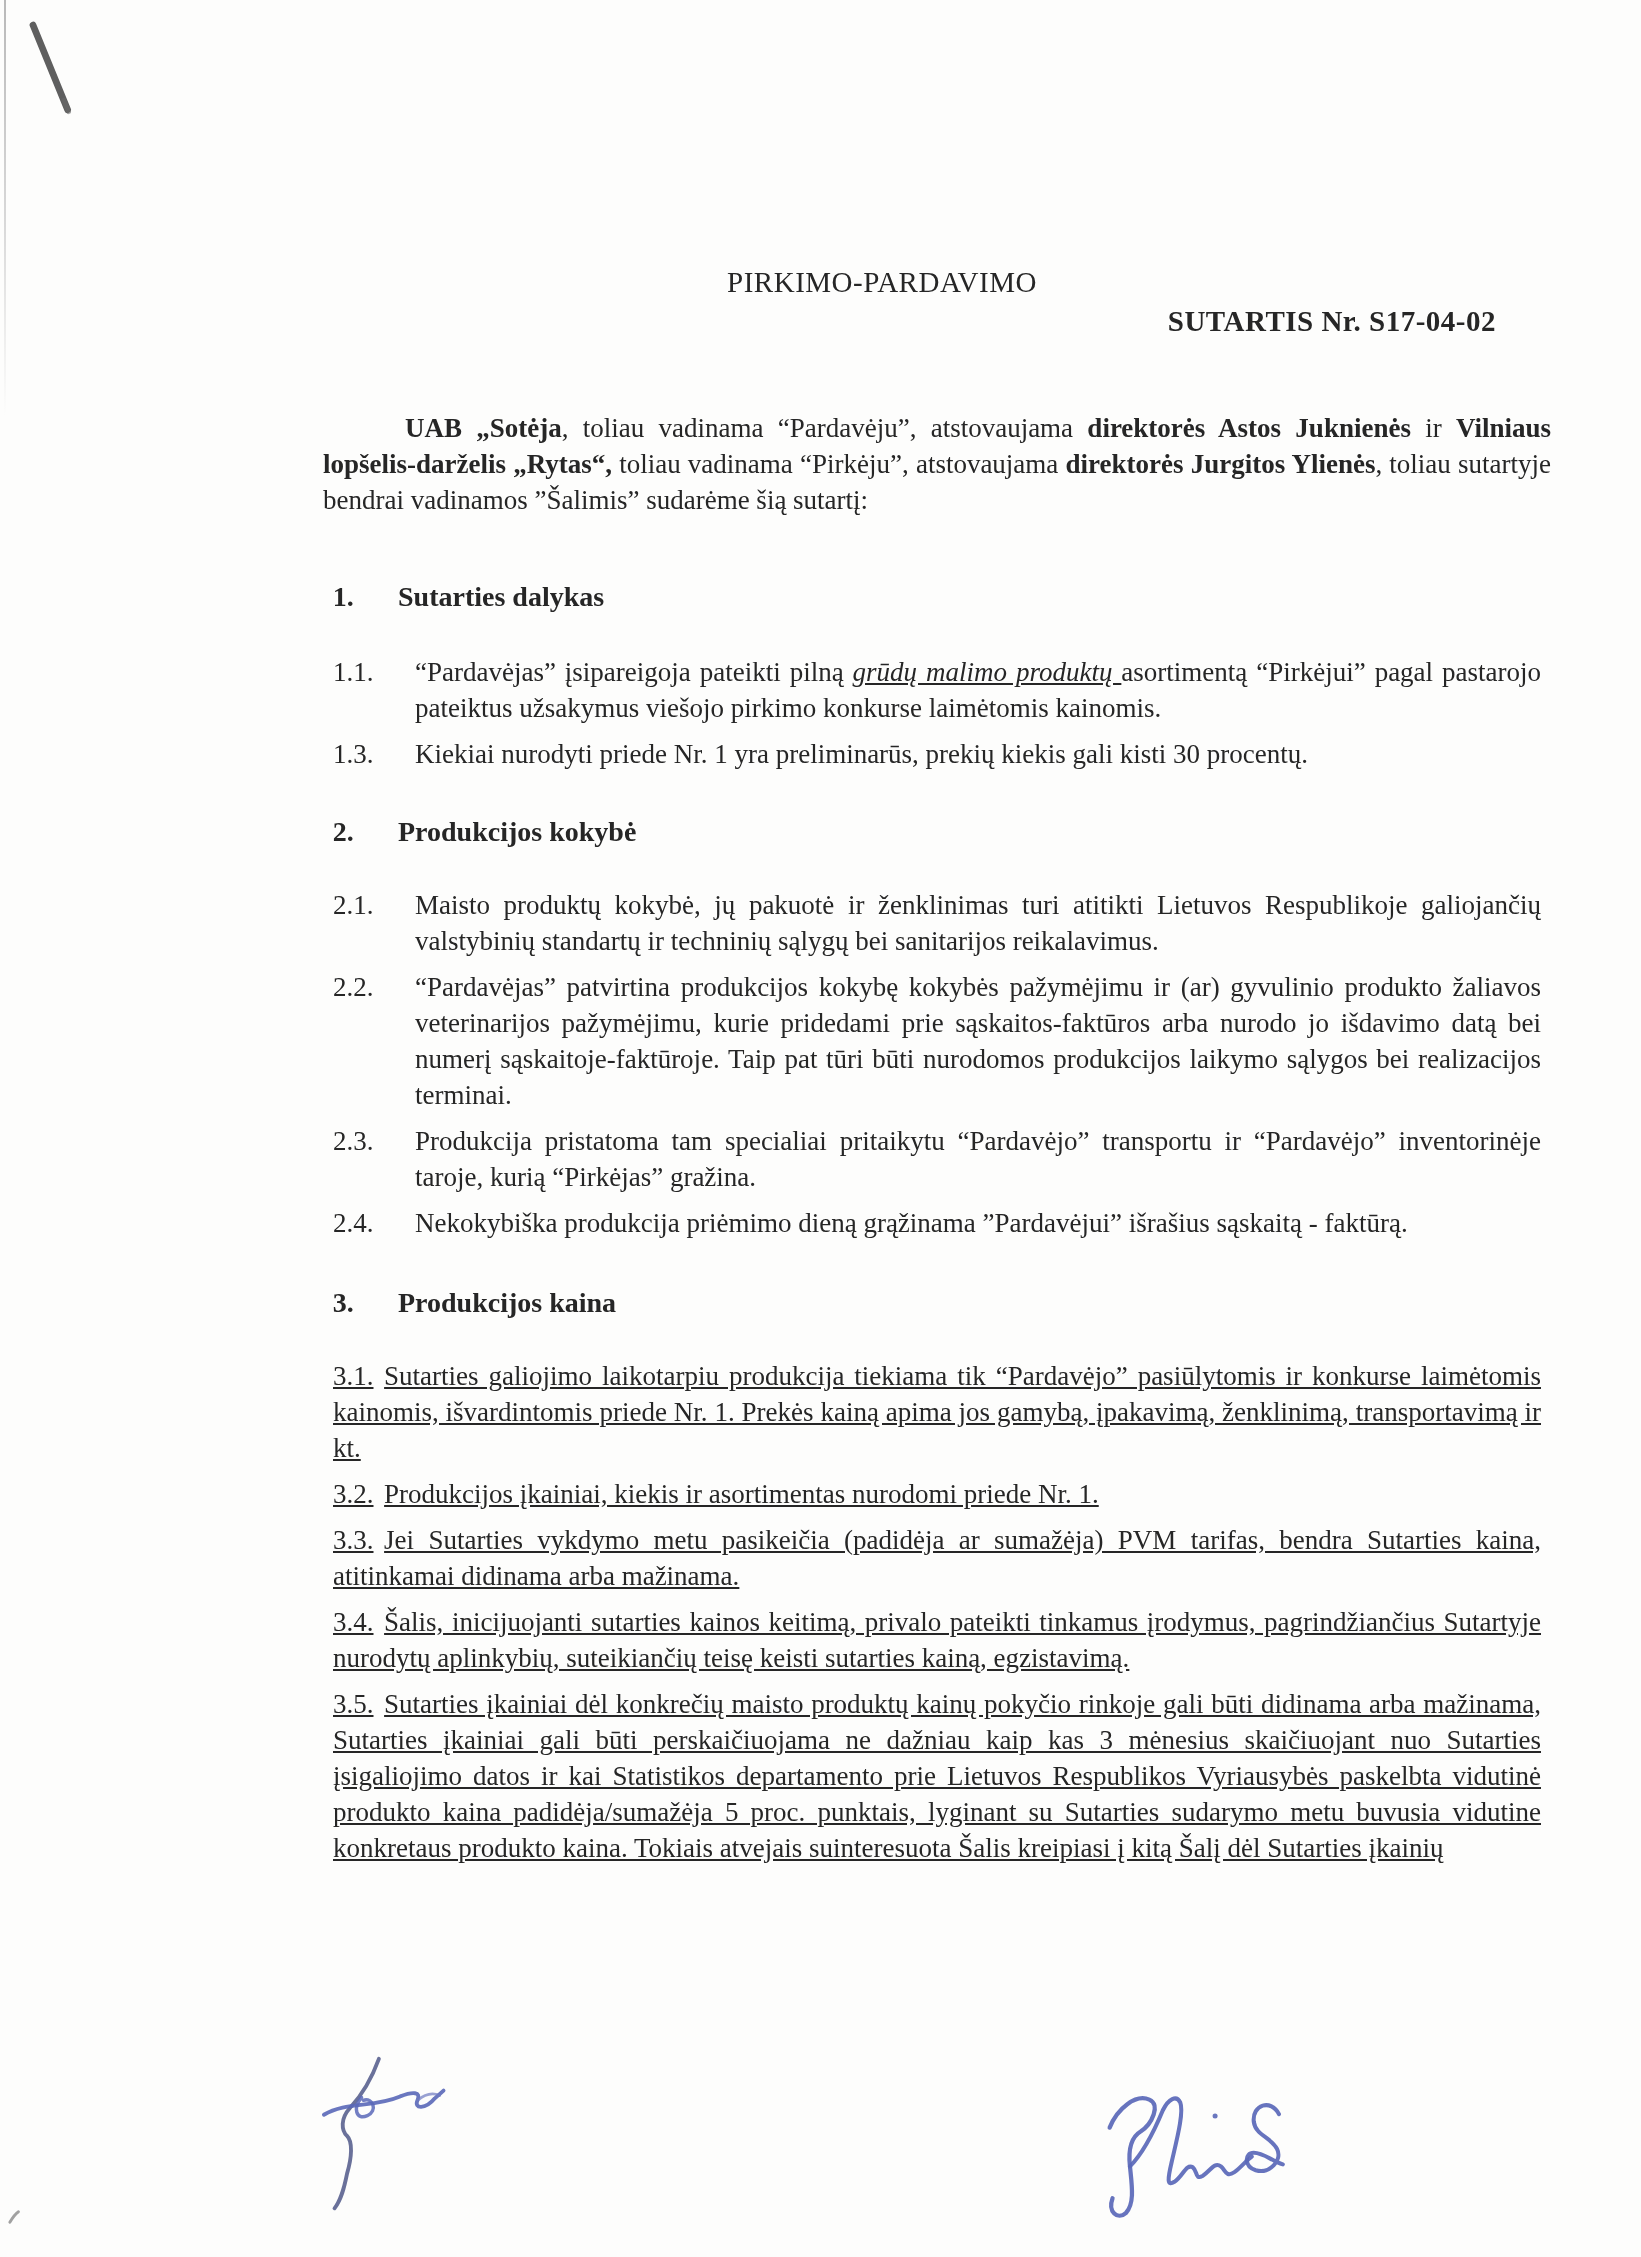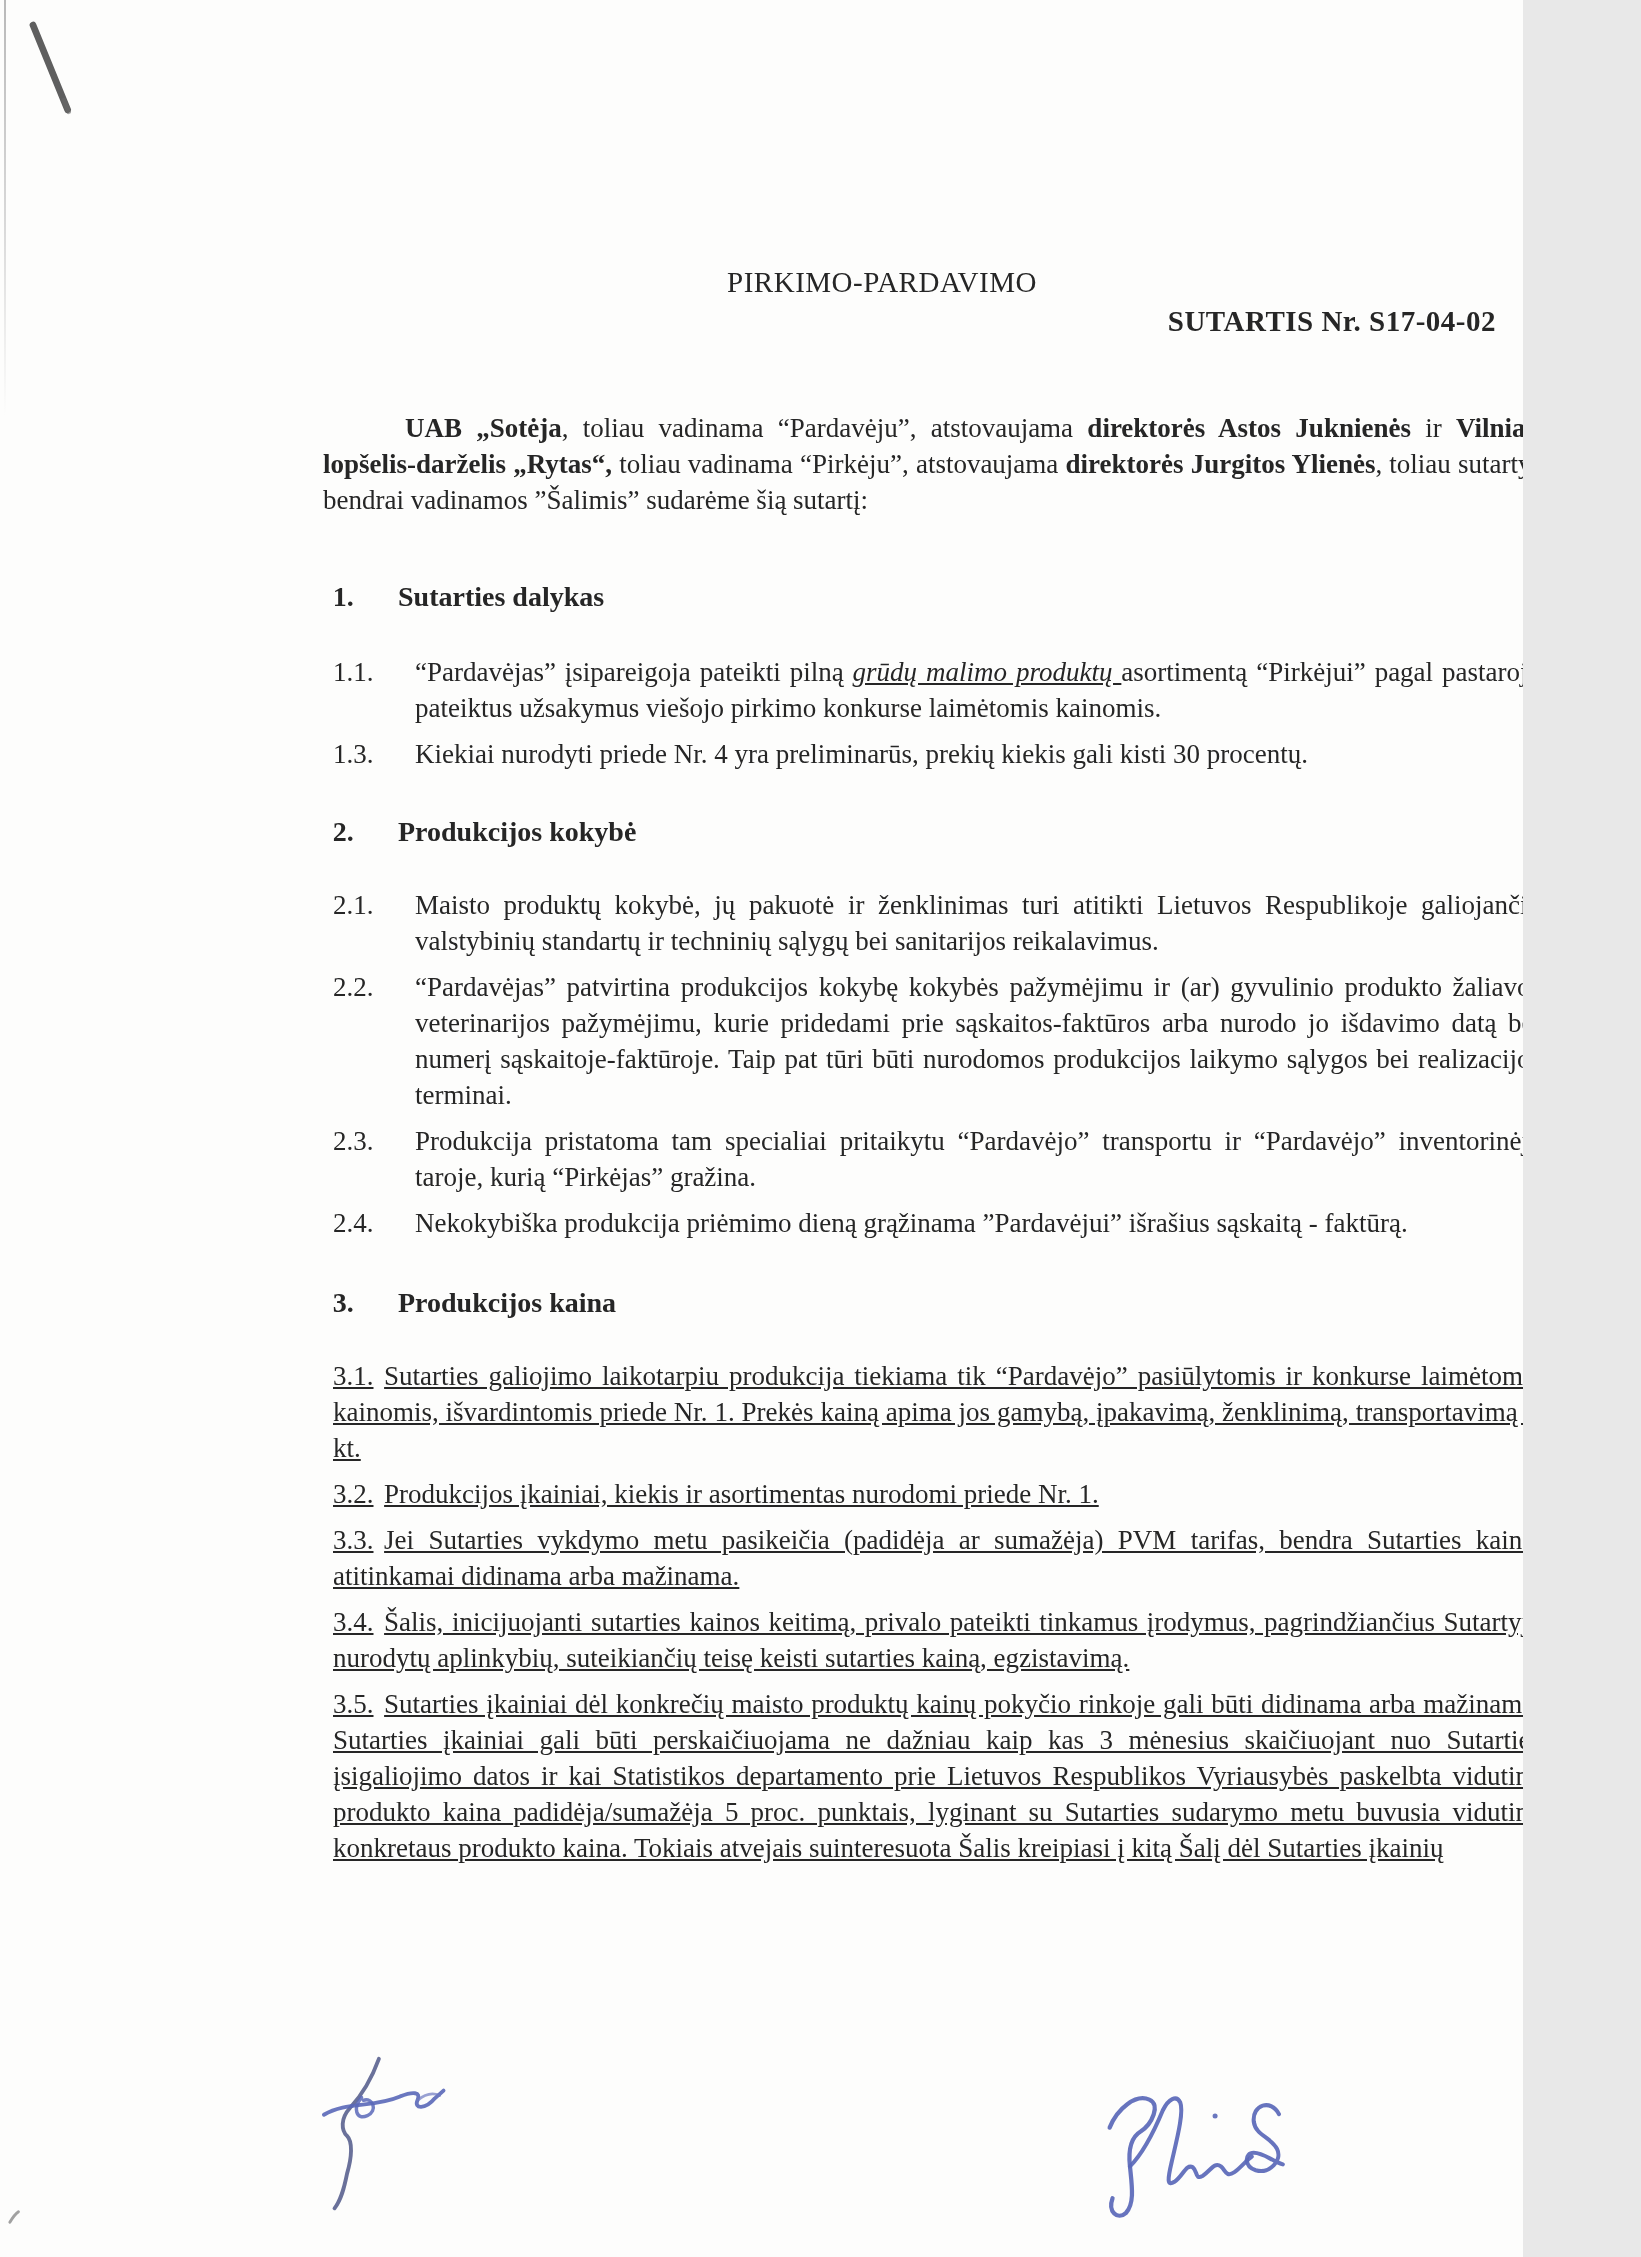--- a/index.html
+++ b/index.html
@@ -1,18 +1,18 @@
 <!DOCTYPE html>
 <html><head>
 <meta charset="utf-8">
 <style>
   html,body{margin:0;padding:0;background:#e8e8e8;}
   .page{
     position:relative;
-    width:1523px;height:2257px;
+    width:1641px;height:2257px;
     background:#fdfdfc;
     overflow:hidden;
     font-family:"Liberation Serif", serif;
     color:#262626;
   }
   .edge-shadow{
     position:absolute;left:3.9px;top:0;width:1.9px;height:415px;
     background:linear-gradient(to bottom,#b9b9b9,#d9d9d9 55%,rgba(255,255,255,0));
   }
   .content{
@@ -80,21 +80,21 @@
       <span class="num">1.</span>
       <span>Sutarties dalykas</span>
     </div>
     <div class="items">
       <div class="item hang">
         <span class="inum">1.1.</span>
         <span><span>“Pardavėjas” įsipareigoja pateikti pilną </span><span style="font-style: italic; text-decoration: underline;">grūdų malimo produktų </span><span>asortimentą “Pirkėjui” pagal pastarojo pateiktus užsakymus viešojo pirkimo konkurse laimėtomis kainomis.</span></span>
       </div>
       <div class="item hang">
         <span class="inum">1.3.</span>
-        <span>Kiekiai nurodyti priede Nr. 4 yra preliminarūs, prekių kiekis gali kisti 30 procentų.</span>
+        <span>Kiekiai nurodyti priede Nr. 1 yra preliminarūs, prekių kiekis gali kisti 30 procentų.</span>
       </div>
     </div>
 
     <div class="sec-h sec-h2">
       <span class="num">2.</span>
       <span>Produkcijos kokybė</span>
     </div>
     <div class="items items2">
       <div class="item hang">
         <span class="inum">2.1.</span>

